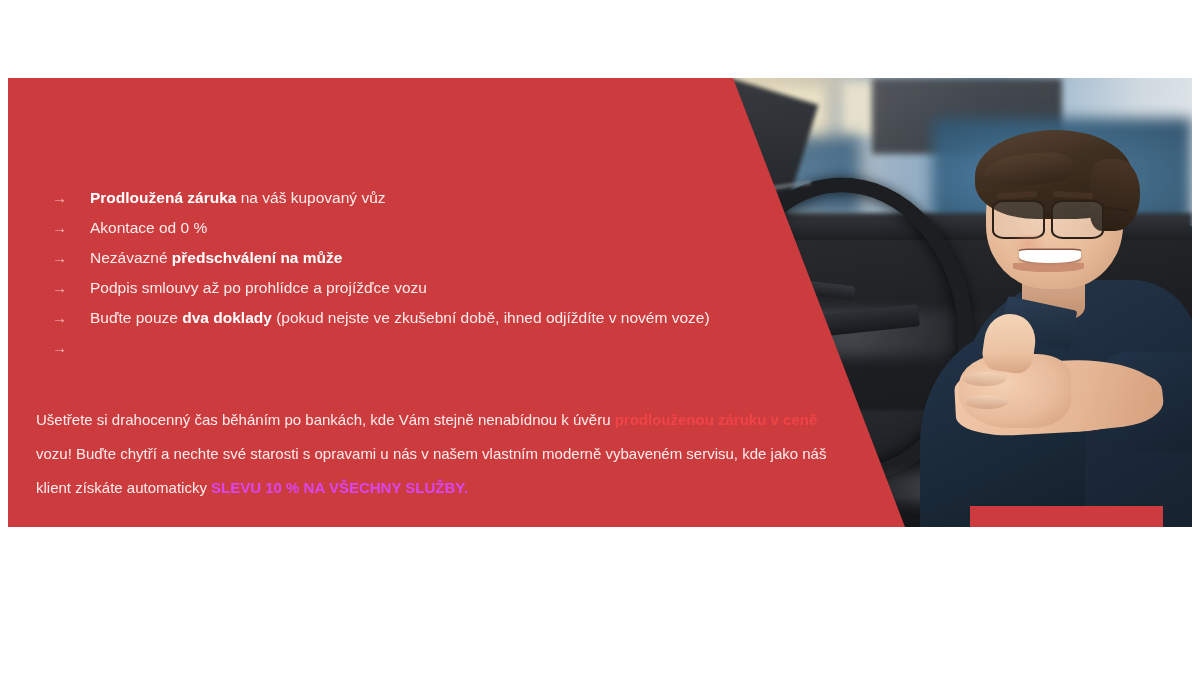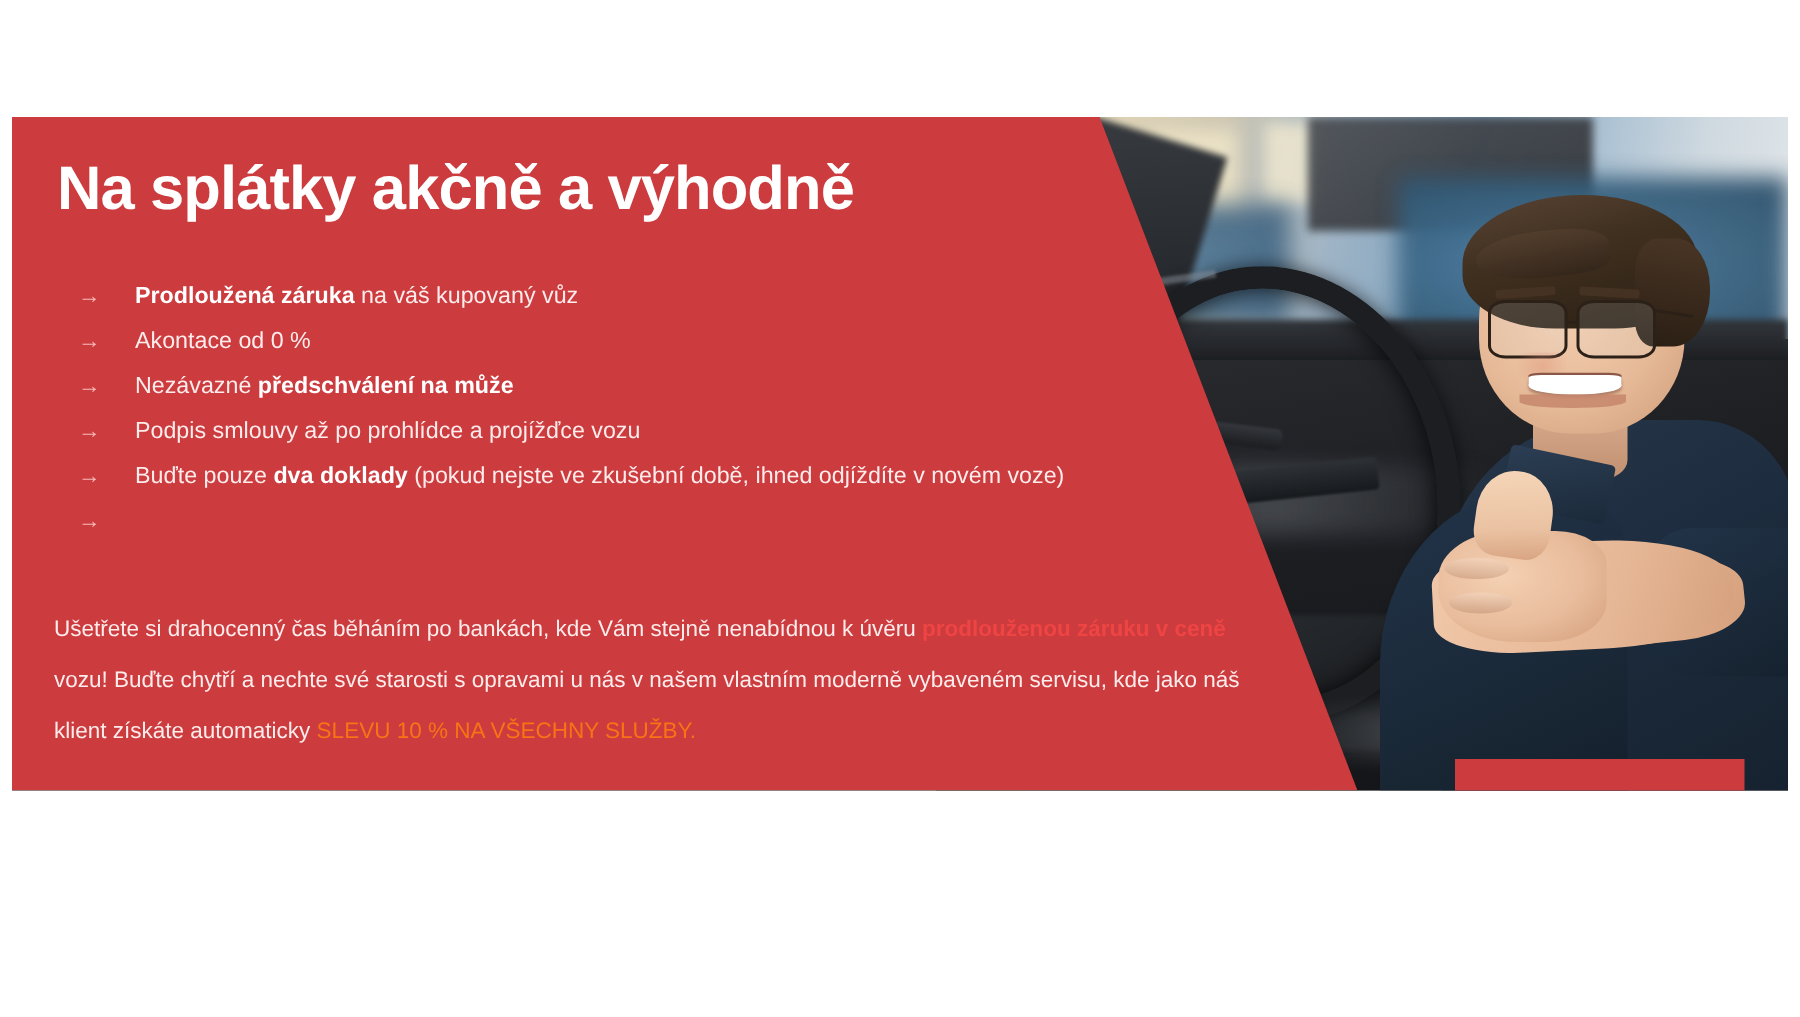--- a/index.html
+++ b/index.html
@@ -338,21 +338,21 @@
 
   #paragraph {
     position: absolute;
     left: 28px; top: 325px;
     width: 800px;
     color: #fdeceb;
     font-size: 15px;
     line-height: 34px;
   }
   #paragraph b { color: #ef4444; font-weight: 700; }
-  #paragraph .caps { color:#f97316; font-weight: 400; }
+  #paragraph .caps { color:#d946ef; font-weight: 700; }
 
   
   #cta {
     position: absolute;
     left: 962px; top: 428px;
     width: 193px; height: 58px;
     background: #cc3b3e;
     z-index: 6;
     display: flex;
     align-items: center;
@@ -422,21 +422,20 @@
         <div class="boy-knuckle1"></div>
         <div class="boy-knuckle2"></div>
         <div class="boy-thumb"></div>
       </div>
     </div>
 
     <div id="red-panel"></div>
 
     <div id="content">
 
-      <h1 id="headline">Na splátky akčně a výhodně</h1>
 
       <ul id="bullets" style="list-style:none;">
 
         <li class="bullet">
           <span class="arrow">→</span>
           <b>Prodloužená záruka</b><span> na váš kupovaný vůz</span>
         </li>
 
         <li class="bullet">
           <span class="arrow">→</span>

